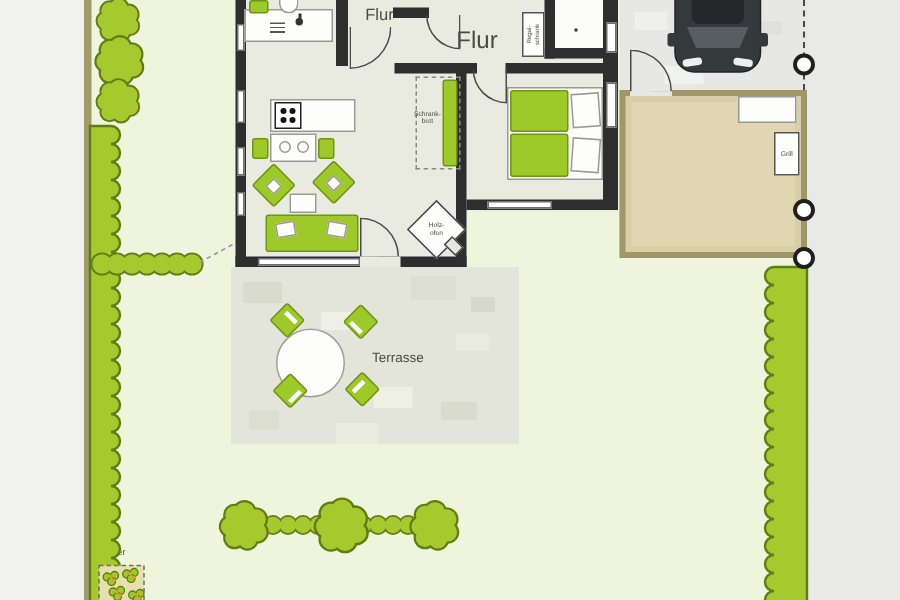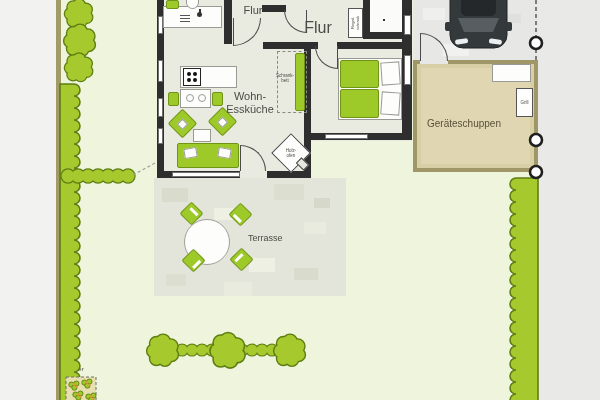--- a/index.html
+++ b/index.html
@@ -59,21 +59,20 @@
 
   <div class="abs" style="left:413px;top:60px;width:125px;height:112px;background:#d9cfa7;border:4px solid #a09768;box-sizing:border-box;">
     <div class="abs" style="left:4px;top:4px;right:4px;bottom:4px;background:#e0d7b2;"></div>
   </div>
   <div class="abs" style="left:420px;top:60px;width:28px;height:4px;background:#e7e7e5;"></div>
   <div class="arc" style="left:420px;top:33px;width:28px;height:28px;border-left-width:1.5px;border-top-width:1.5px;border-right-width:1.5px;border-top-right-radius:100% 100%;"></div>
   <div class="furn-w" style="left:492px;top:64px;width:39px;height:18px;"></div>
   <div class="furn-w" style="left:516px;top:88px;width:17px;height:29px;border-color:#555;display:flex;align-items:center;justify-content:center;">
     <span class="lbl" style="position:static;font-size:4.5px;">Grill</span>
   </div>
-  <div class="lbl" style="left:418px;top:118px;width:92px;font-size:10px;color:#57503a;">Geräteschuppen</div>
 
   <div class="floor" style="left:157px;top:0;width:255px;height:141px;"></div>
   <div class="floor" style="left:157px;top:0;width:154px;height:178px;"></div>
   <div class="abs" style="left:370px;top:0;width:32px;height:32px;background:#fbfbfa;"></div>
   <div class="abs" style="left:383px;top:19px;width:2px;height:2px;background:#333;"></div>
 
   <div class="wall" style="left:157px;top:0;width:7px;height:178px;"></div>
   <div class="wall" style="left:157px;top:171px;width:154px;height:7px;"></div>
   <div class="wall" style="left:304px;top:140px;width:7px;height:38px;"></div>
   <div class="wall" style="left:311px;top:133px;width:101px;height:7px;"></div>
@@ -155,24 +154,20 @@
   <div class="furn-w" style="left:277px;top:139px;width:28px;height:28px;border-color:#444;transform:rotate(45deg);">
     <div class="lbl" style="left:50%;top:50%;transform:translate(-50%,-50%) rotate(-45deg);font-size:4.5px;">
       <div>Holz-</div>
       <div>ofen</div>
     </div>
   </div>
   <div class="abs" style="left:297px;top:160px;width:11px;height:8px;background:#e7e7e2;border:1px solid #444;transform:rotate(45deg);box-sizing:border-box;"></div>
 
   <div class="lbl" style="left:238px;top:4px;width:30px;font-size:11px;">Flur</div>
   <div class="lbl" style="left:303px;top:18px;width:30px;font-size:16px;">Flur</div>
-  <div class="lbl" style="left:224px;top:90px;width:52px;font-size:11px;">
-    <div>Wohn-</div>
-    <div>Essküche</div>
-  </div>
   <div class="lbl" style="left:64px;top:366px;font-size:6px;">Kräuter</div>
 
   <svg class="abs" style="left:0;top:0;pointer-events:none;" width="600" height="400" viewBox="0 0 600 400">
     <defs>
       <g id="bush">
         <g stroke="#5e7d12" stroke-width="3">
           <circle cx="0" cy="-9" r="7"></circle>
             <circle cx="8" cy="-4" r="7"></circle>
             <circle cx="9" cy="5" r="6.5"></circle>
           <circle cx="2" cy="10" r="6.5"></circle>

